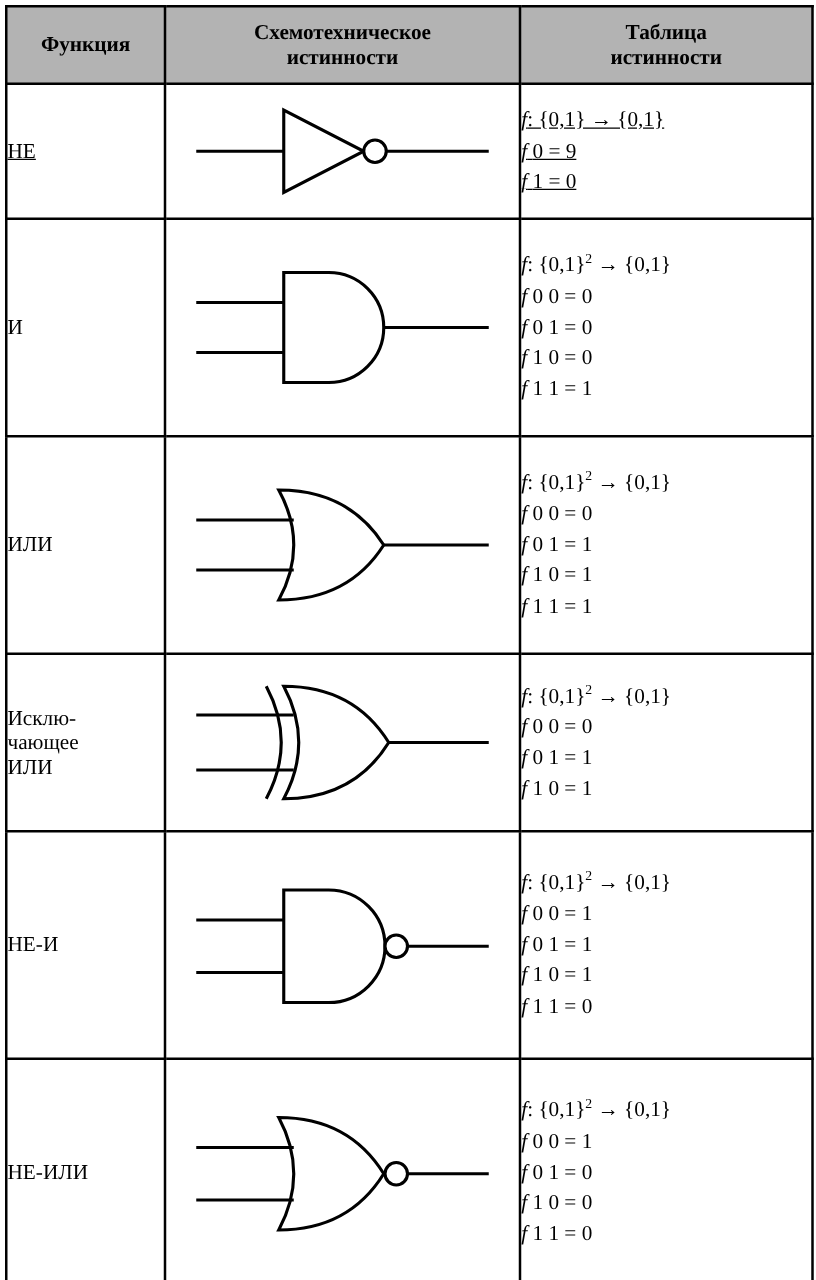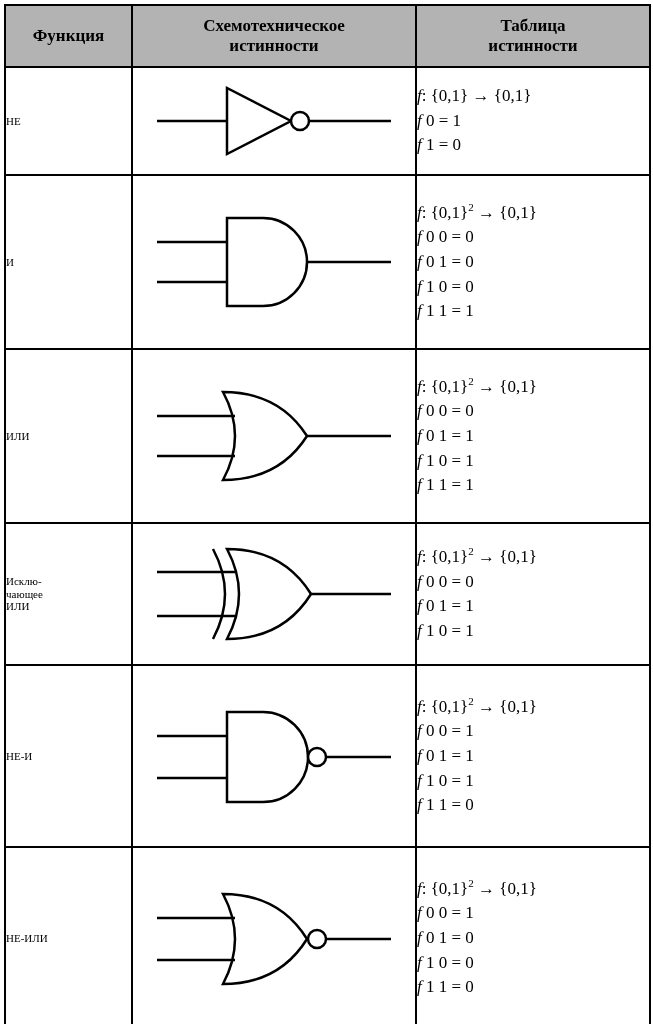--- a/index.html
+++ b/index.html
@@ -38,39 +38,39 @@
   thead th {
     background: #b3b3b3;
     font-weight: bold;
     font-size: 17px;
     text-align: center;
     line-height: 1.15;
     height: 60px;
     padding: 4px 2px;
   }
   td.func {
-    font-size: 11px;
+    font-size: 17px;
     padding-left: 10px;
     line-height: 1.15;
   }
   td.sym {
     text-align: center;
     height: 100%;
   }
   td.sym svg { display: block; margin: 0 auto; }
   td.tt {
     padding: 8px 0 8px 14px;
     font-size: 17px;
     line-height: 1.45;
   }
   .ln { white-space: nowrap; }
   .it { font-style: italic; font-family: "Liberation Serif", serif; }
   .sup { font-size: 11px; vertical-align: super; }
   
-  tr.r-not td   { height: 106px; }
+  tr.r-not td   { height: 106px; text-decoration: underline; }
   tr.r-and td   { height: 172px; }
   tr.r-or td    { height: 172px; }
   tr.r-xor td   { height: 140px; }
   tr.r-nand td  { height: 180px; }
   tr.r-nor td   { height: 180px; }
   .thick-top td { border-top-width: 4px; }
 </style>
 </head>
 <body>
 
@@ -109,21 +109,21 @@
           <circle cx="161" cy="45" r="9" fill="#fff" stroke="#000" stroke-width="2.5"></circle>
           <line x1="170" y1="45" x2="252" y2="45" stroke="#000" stroke-width="2.5"></line>
         </svg>
       </td>
       <td class="tt">
         <div class="ln">
           <span class="it">f</span><span>: {0,1} → {0,1}</span>
         </div>
         <div class="ln">
           <span class="it">f</span>
-          <span>0 = 1</span>
+          <span>0 = 9</span>
         </div>
         <div class="ln">
           <span class="it">f</span>
           <span>1 = 0</span>
         </div>
       </td>
     </tr>
 
     <tr class="r-and">
       <td class="func">

